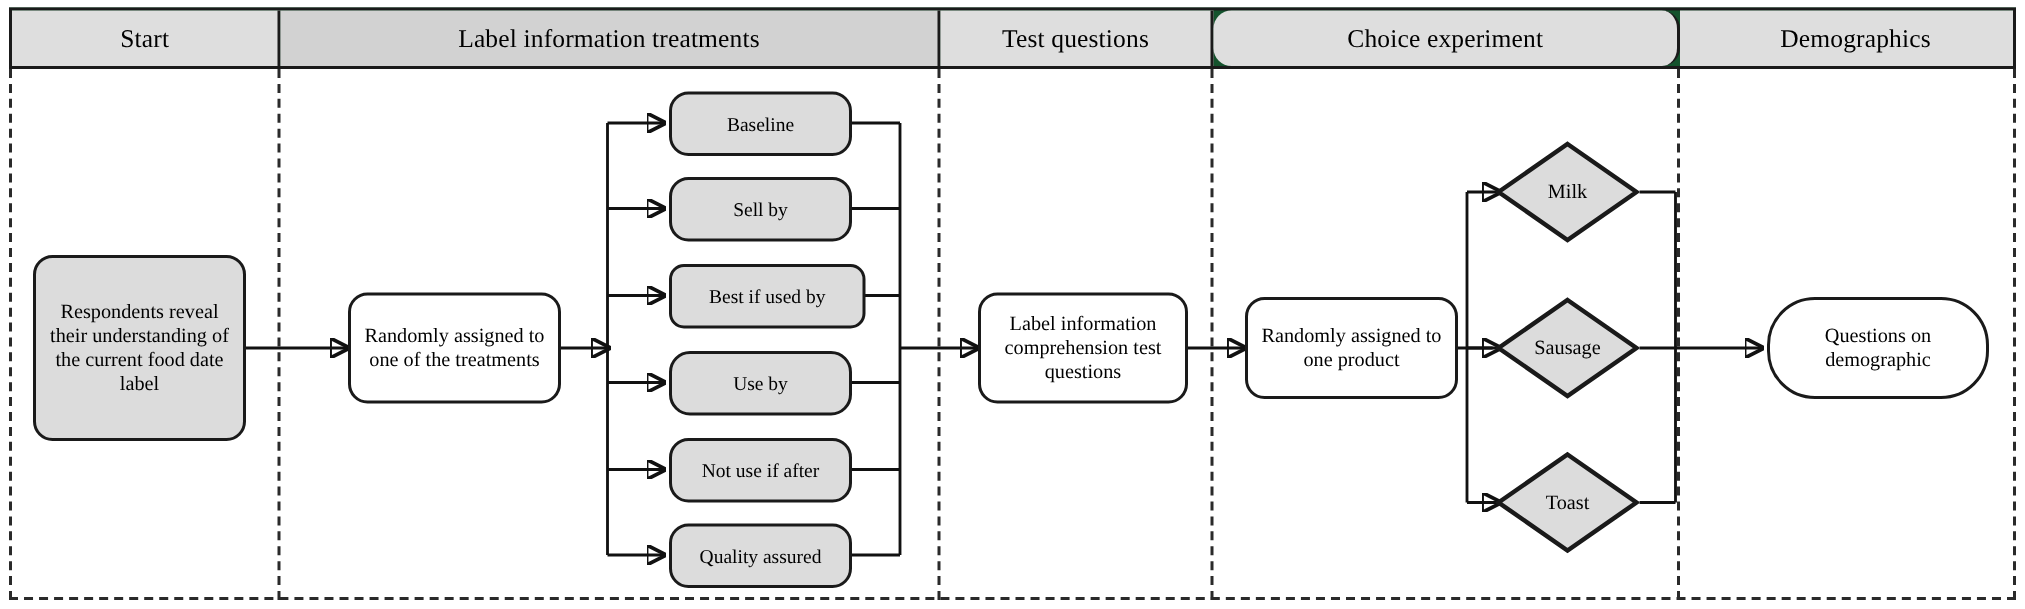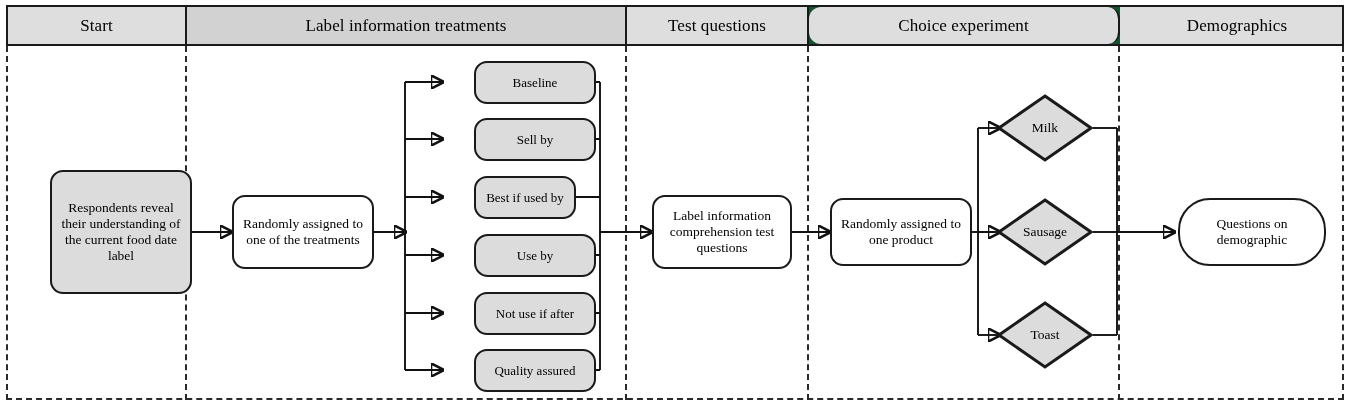--- a/index.html
+++ b/index.html
@@ -68,21 +68,21 @@
     border-radius: 13px;
     background: #ffffff;
     display: flex;
     align-items: center;
     justify-content: center;
     text-align: center;
     font-size: 13.5px;
     line-height: 1.18;
     padding: 2px 5px;
   }
-  .node.filled { background: #dcdcdc; margin-left: 28px; }
+  .node.filled { background: #dcdcdc; }
   .node.small { font-size: 13px; }
 
   .diamond-wrap {
     position: absolute;
     font-family: Liberation Serif, serif;
   }
   .diamond-wrap svg { display: block; }
   .diamond-label {
     position: absolute;
     left: 0; top: 0;
@@ -173,21 +173,21 @@
 
     <line x1="1117" y1="232" x2="1175" y2="232" marker-end="url(#arrow)"></line>
   </svg>
 
   <div class="node filled" style="left:22px; top:170px; width:142px; height:124px;">Respondents reveal their understanding of the current food date label</div>
 
   <div class="node" style="left:232px; top:195px; width:142px; height:74px;">Randomly assigned to one of the treatments</div>
 
   <div class="node filled small" style="left:446px; top:61px;  width:122px; height:43px;">Baseline</div>
   <div class="node filled small" style="left:446px; top:118px; width:122px; height:43px;">Sell by</div>
-  <div class="node filled small" style="left:446px; top:176px; width:102px; height:43px;">Best if used by</div>
+  <div class="node filled small" style="left:446px; top:176px; width:131px; height:43px;border-radius:10px;">Best if used by</div>
   <div class="node filled small" style="left:446px; top:234px; width:122px; height:43px;border-radius:14px;">Use by</div>
   <div class="node filled small" style="left:446px; top:292px; width:122px; height:43px;">Not use if after</div>
   <div class="node" style="left:652px; top:195px; width:140px; height:74px;">Label information comprehension test questions</div>
 
   <div class="node filled small" style="left:446px; top:349px; width:122px; height:43px;">Quality assured</div>
 
   <div class="node" style="left:830px; top:198px; width:142px; height:68px;">Randomly assigned to one product</div>
 
   <div class="diamond-wrap" style="left:997px; top:94px; width:96px; height:68px;">
     <svg width="96" height="68" viewBox="0 0 96 68" xmlns="http://www.w3.org/2000/svg">

